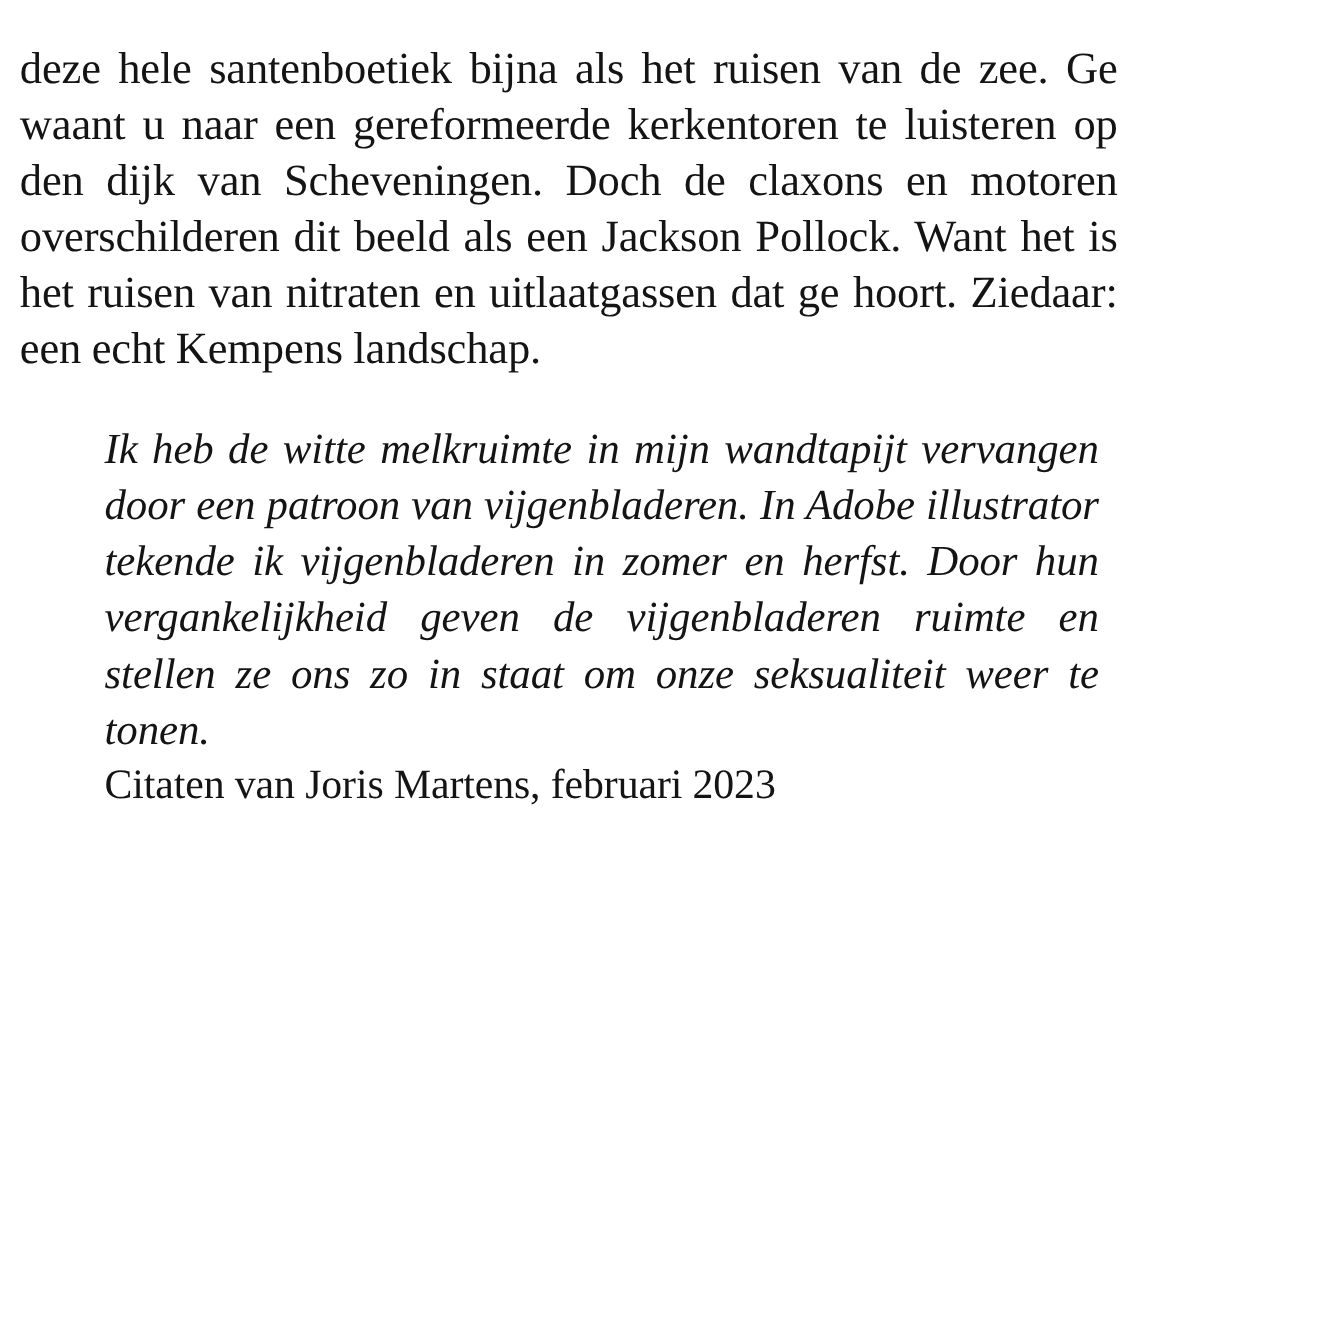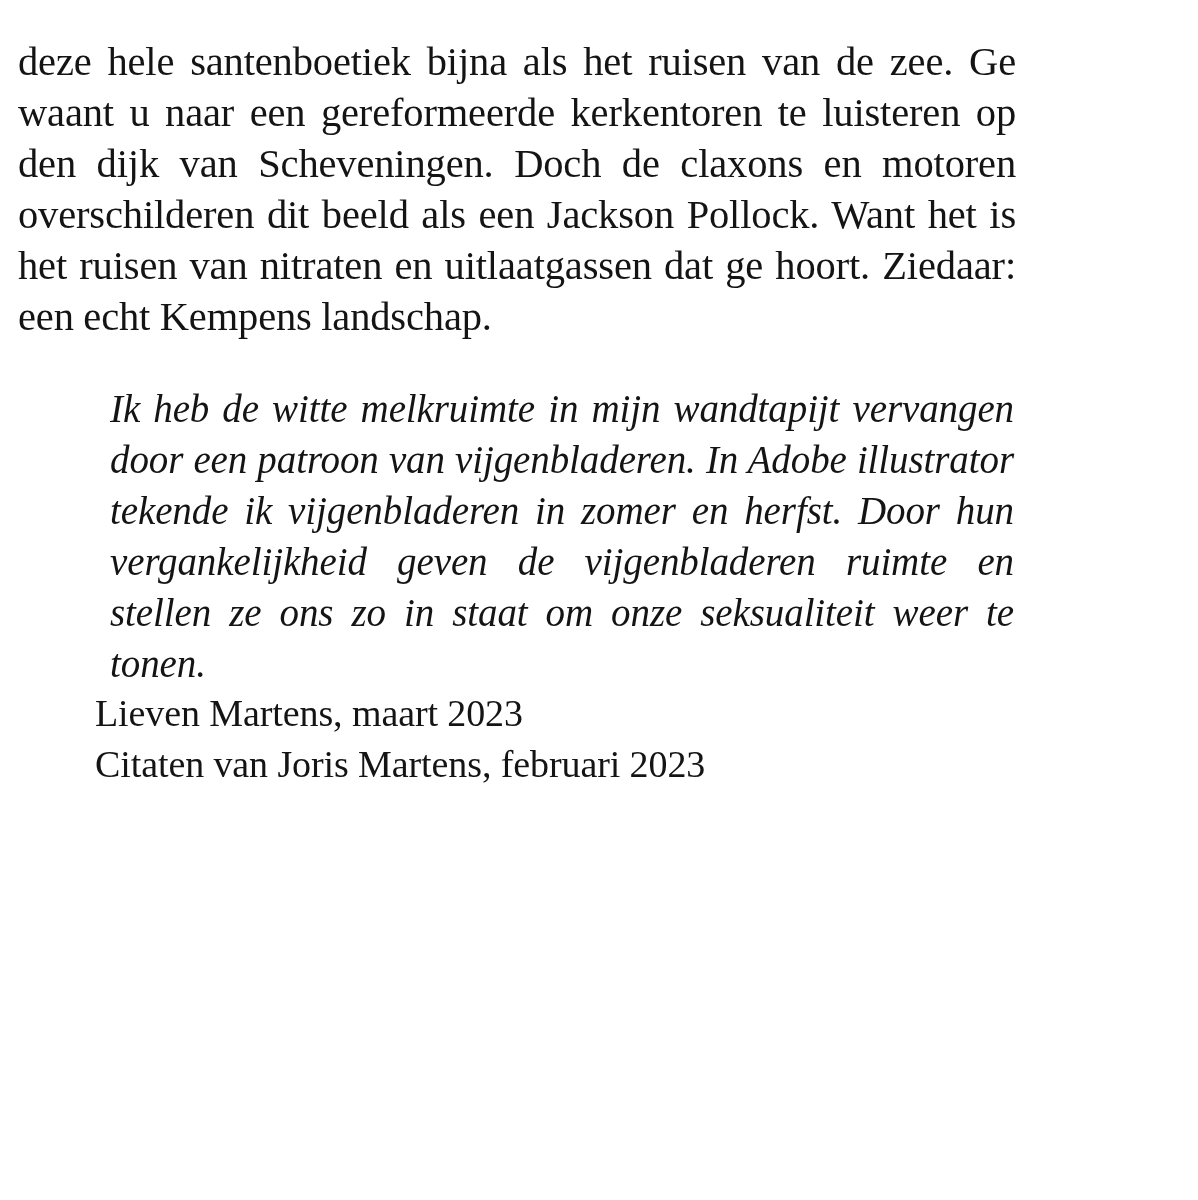--- a/index.html
+++ b/index.html
@@ -41,21 +41,20 @@
     font-weight: 400;
   }
   
 
   
   .quote-block {
     position: absolute;
     left: 95px;
     top: 383px;
     width: 904px;
-    margin-left: 15px;
   }
 
   .quote-par {
     margin: 0;
     font-style: italic;
     font-size: 39px;
     line-height: 51px;
     text-align: justify;
     text-justify: inter-word;
     letter-spacing: -0.1px;
@@ -104,19 +103,18 @@
 
   <div class="body-block">
     <p class="body-par">deze hele santenboetiek bijna als het ruisen van de zee. Ge waant u naar een gereformeerde kerkentoren te luisteren op den dijk van Scheveningen. Doch de claxons en motoren overschilderen dit beeld als een Jackson Pollock. Want het is het ruisen van nitraten en uitlaatgassen dat ge hoort. Ziedaar: een echt Kempens landschap.</p>
   </div>
 
   <div class="quote-block">
     <p class="quote-par">Ik heb de witte melkruimte in mijn wandtapijt vervangen door een patroon van vijgenbladeren. In Adobe illustrator tekende ik vijgenbladeren in zomer en herfst. Door hun vergankelijkheid geven de vijgenbladeren ruimte en stellen ze ons zo in staat om onze seksualiteit weer te tonen.</p>
   </div>
 
   <div class="attribution-block">
-    <p class="attribution-line oldstyle">Lieven Martens, maart 2023</p>
     <p class="attribution-line oldstyle">Citaten van Joris Martens, februari 2023</p>
   </div>
 
   <div class="folio">XXII</div>
 
 </div>
 
 </body></html>

